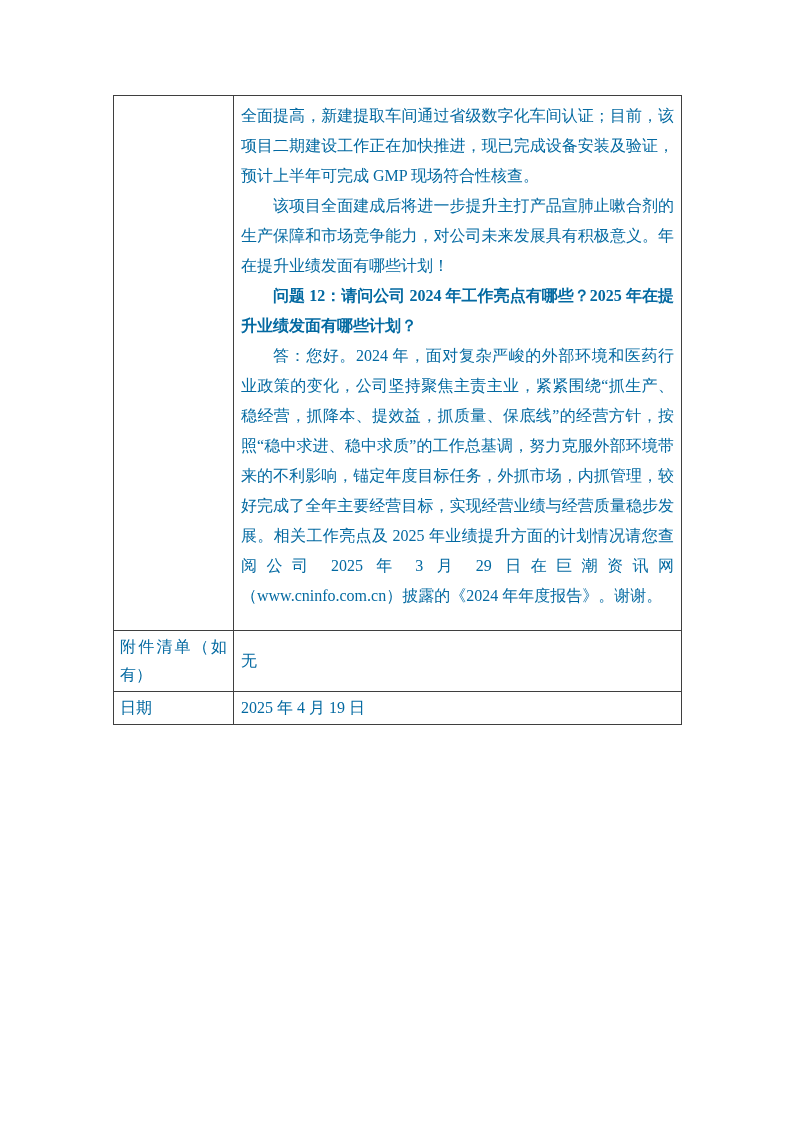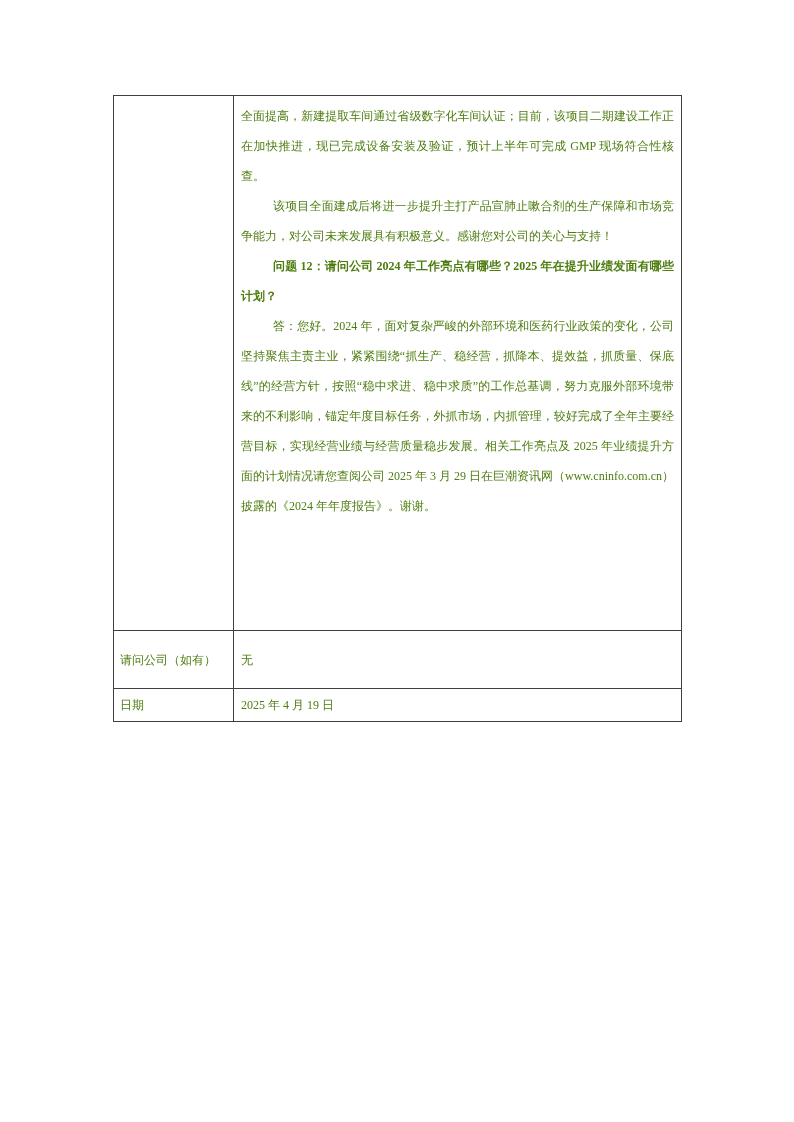--- a/index.html
+++ b/index.html
@@ -19,22 +19,22 @@
   table.record-table {
     position: absolute;
     left: 113px;
     top: 95px;
     width: 568px;
     border-collapse: collapse;
     table-layout: fixed;
   }
   table.record-table td {
     border: 1px solid #3f3f3f;
-    font-size: 12px;
-    color: #4d7c0f;
+    font-size: 16px;
+    color: #0369a1;
     box-sizing: border-box;
   }
   col.c1 { width: 120px; }
   col.c2 { width: 448px; }
 
   tr.row-main  td { height: 535px; }
   tr.row-attach td { height: 58px; }
   tr.row-date  td { height: 32px; margin-top: 32px; }
 
   td.label-cell {
@@ -70,27 +70,27 @@
   <table class="record-table">
     <colgroup>
       <col class="c1">
       <col class="c2">
     </colgroup>
     <tbody>
         <tr class="row-main">
       <td class="label-cell"></td>
       <td class="content-cell">
             <p class="para">全面提高，新建提取车间通过省级数字化车间认证；目前，该项目二期建设工作正在加快推进，现已完成设备安装及验证，预计上半年可完成 GMP 现场符合性核查。</p>
-            <p class="para indent">该项目全面建成后将进一步提升主打产品宣肺止嗽合剂的生产保障和市场竞争能力，对公司未来发展具有积极意义。感谢您对公司的关心与支持！</p>
+            <p class="para indent">该项目全面建成后将进一步提升主打产品宣肺止嗽合剂的生产保障和市场竞争能力，对公司未来发展具有积极意义。年在提升业绩发面有哪些计划！</p>
             <p class="para bold indent">问题 12：请问公司 2024 年工作亮点有哪些？2025 年在提升业绩发面有哪些计划？</p>
             <p class="para indent">答：您好。2024 年，面对复杂严峻的外部环境和医药行业政策的变化，公司坚持聚焦主责主业，紧紧围绕“抓生产、稳经营，抓降本、提效益，抓质量、保底线”的经营方针，按照“稳中求进、稳中求质”的工作总基调，努力克服外部环境带来的不利影响，锚定年度目标任务，外抓市场，内抓管理，较好完成了全年主要经营目标，实现经营业绩与经营质量稳步发展。相关工作亮点及 2025 年业绩提升方面的计划情况请您查阅公司 2025 年 3 月 29 日在巨潮资讯网（www.cninfo.com.cn）披露的《2024 年年度报告》。谢谢。</p>
           </td>
     </tr>
     <tr class="row-attach">
-      <td class="label-cell">请问公司（如有）</td>
+      <td class="label-cell">附件清单（如有）</td>
       <td class="value-cell">无</td>
     </tr>
     <tr class="row-date">
       <td class="label-cell">日期</td>
       <td class="value-cell">2025 年 4 月 19 日</td>
     </tr>
   </tbody>
     </table>
 </div>
 

